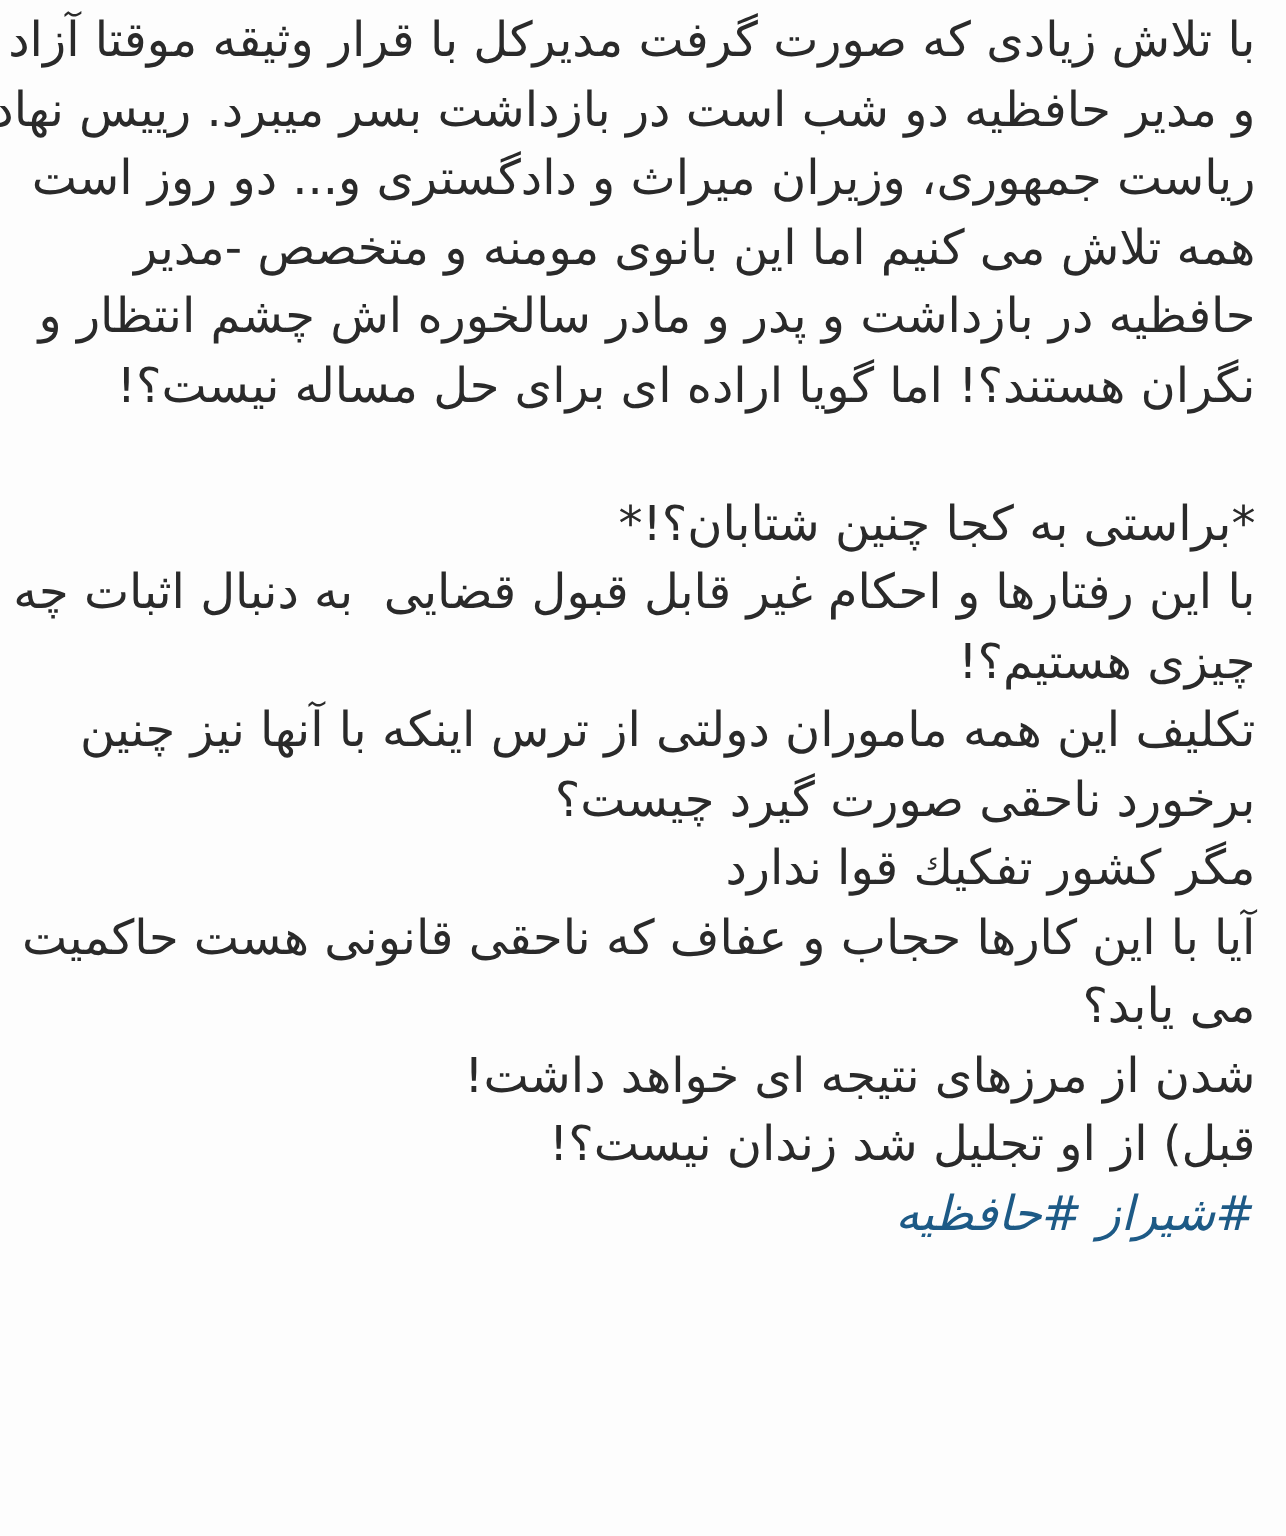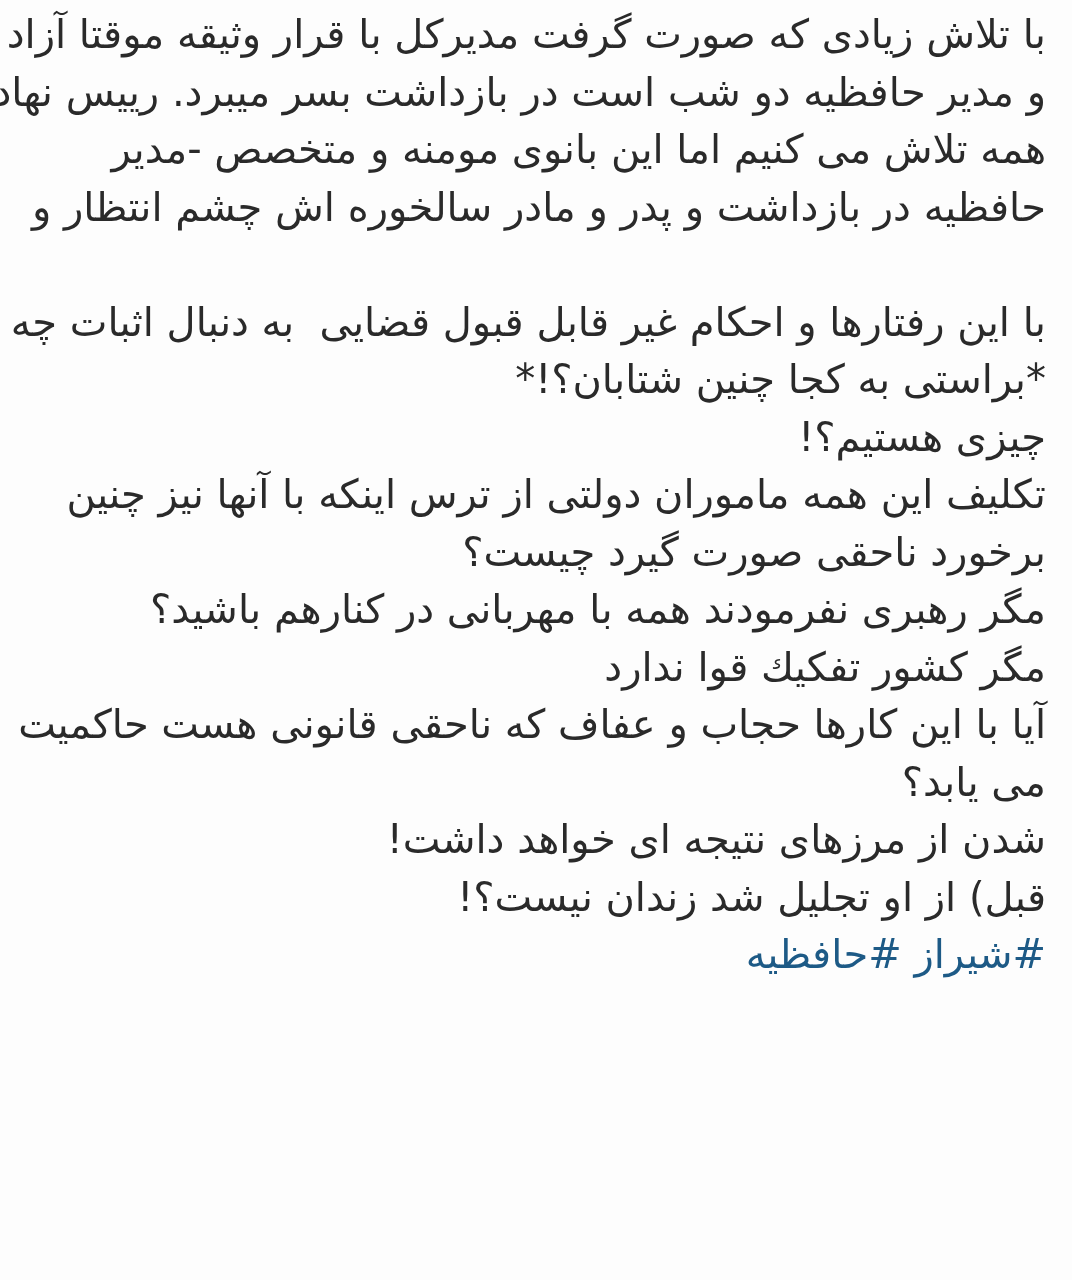--- a/index.html
+++ b/index.html
@@ -30,41 +30,43 @@
     height: 57.5px;
     white-space: pre;
     overflow: visible;
     letter-spacing: 0;
   }
   .line.blank {
     height: 57.5px;
   }
   .line.hashtags {
     color: var(--hashtag-color, #1d5a86);
+    font-style: italic;
   }
   .hashtag {
     color: var(--hashtag-color, #1d5a86);
     cursor: pointer;
     text-decoration: none;
   }
 </style>
 </head>
 <body style="--text-color: #2a2a2a; --hashtag-color: #1d5a86; background: rgb(253, 253, 253);">
 
 <div class="post">
     <div class="line">با تلاش زیادی که صورت گرفت مدیرکل با قرار وثیقه موقتا آزاد</div>
     <div class="line">و مدیر حافظیه دو شب است در بازداشت بسر میبرد. رییس نهاد</div>
+    <div class="line">ریاست جمهوری، وزیران میراث و دادگستری و... دو روز است</div>
     <div class="line">همه تلاش می کنیم اما این بانوی مومنه و متخصص -مدیر</div>
     <div class="line">حافظیه در بازداشت و پدر و مادر سالخوره اش چشم انتظار و</div>
+    <div class="line">نگران هستند؟! اما گویا اراده ای برای حل مساله نیست؟!</div>
     <div class="line blank">&nbsp;</div>
+    <div class="line">*براستی به کجا چنین شتابان؟!*</div>
     <div class="line">با این رفتارها و احکام غیر قابل قبول قضایی  به دنبال اثبات چه</div>
-    <div class="line">*براستی به کجا چنین شتابان؟!*</div>
     <div class="line">چیزی هستیم؟!</div>
     <div class="line">تکلیف این همه ماموران دولتی از ترس اینکه با آنها نیز چنین</div>
     <div class="line">برخورد ناحقی صورت گیرد چیست؟</div>
-    <div class="line">مگر رهبری نفرمودند همه با مهربانی در کنارهم باشید؟</div>
     <div class="line">مگر کشور تفکیك قوا ندارد</div>
     <div class="line">آیا با این کارها حجاب و عفاف که ناحقی قانونی هست حاکمیت</div>
     <div class="line">می یابد؟</div>
     <div class="line">شدن از مرزهای نتیجه ای خواهد داشت!</div>
     <div class="line">قبل) از او تجلیل شد زندان نیست؟!</div>
     <div class="line hashtags"><span class="hashtag">#شیراز</span> <span class="hashtag">#حافظیه</span></div>
   </div>
 
 </body></html>

